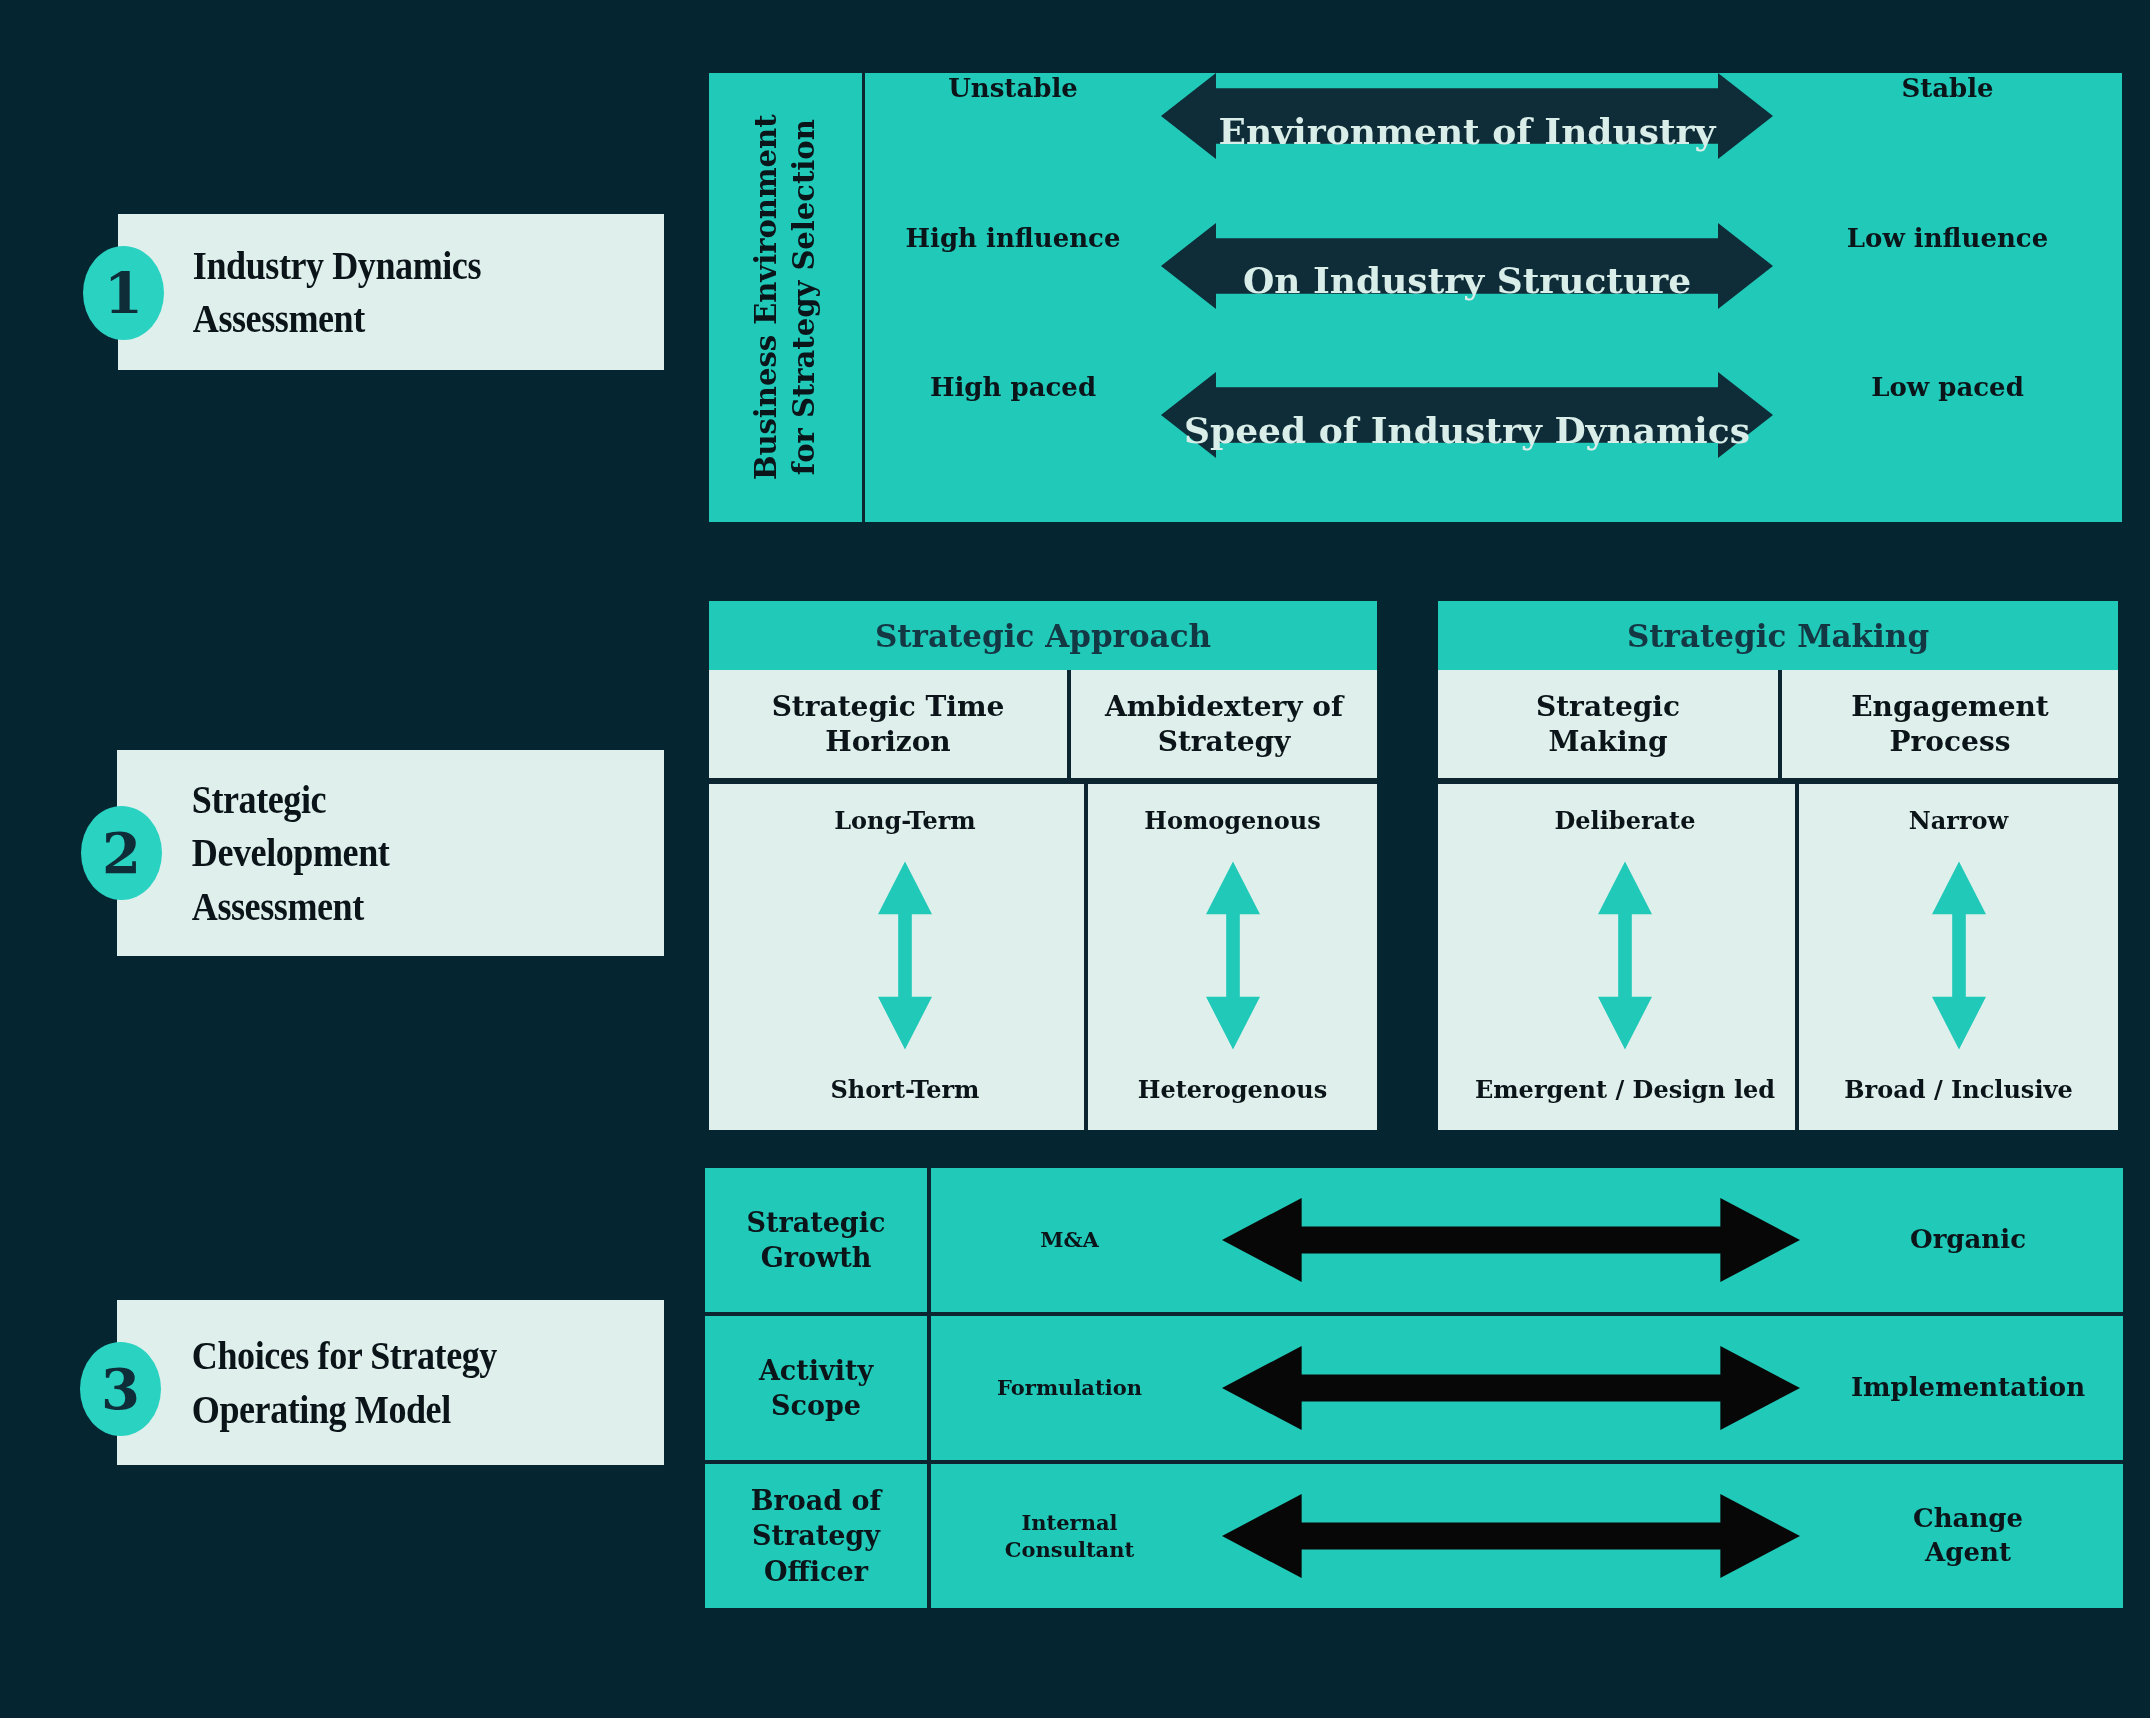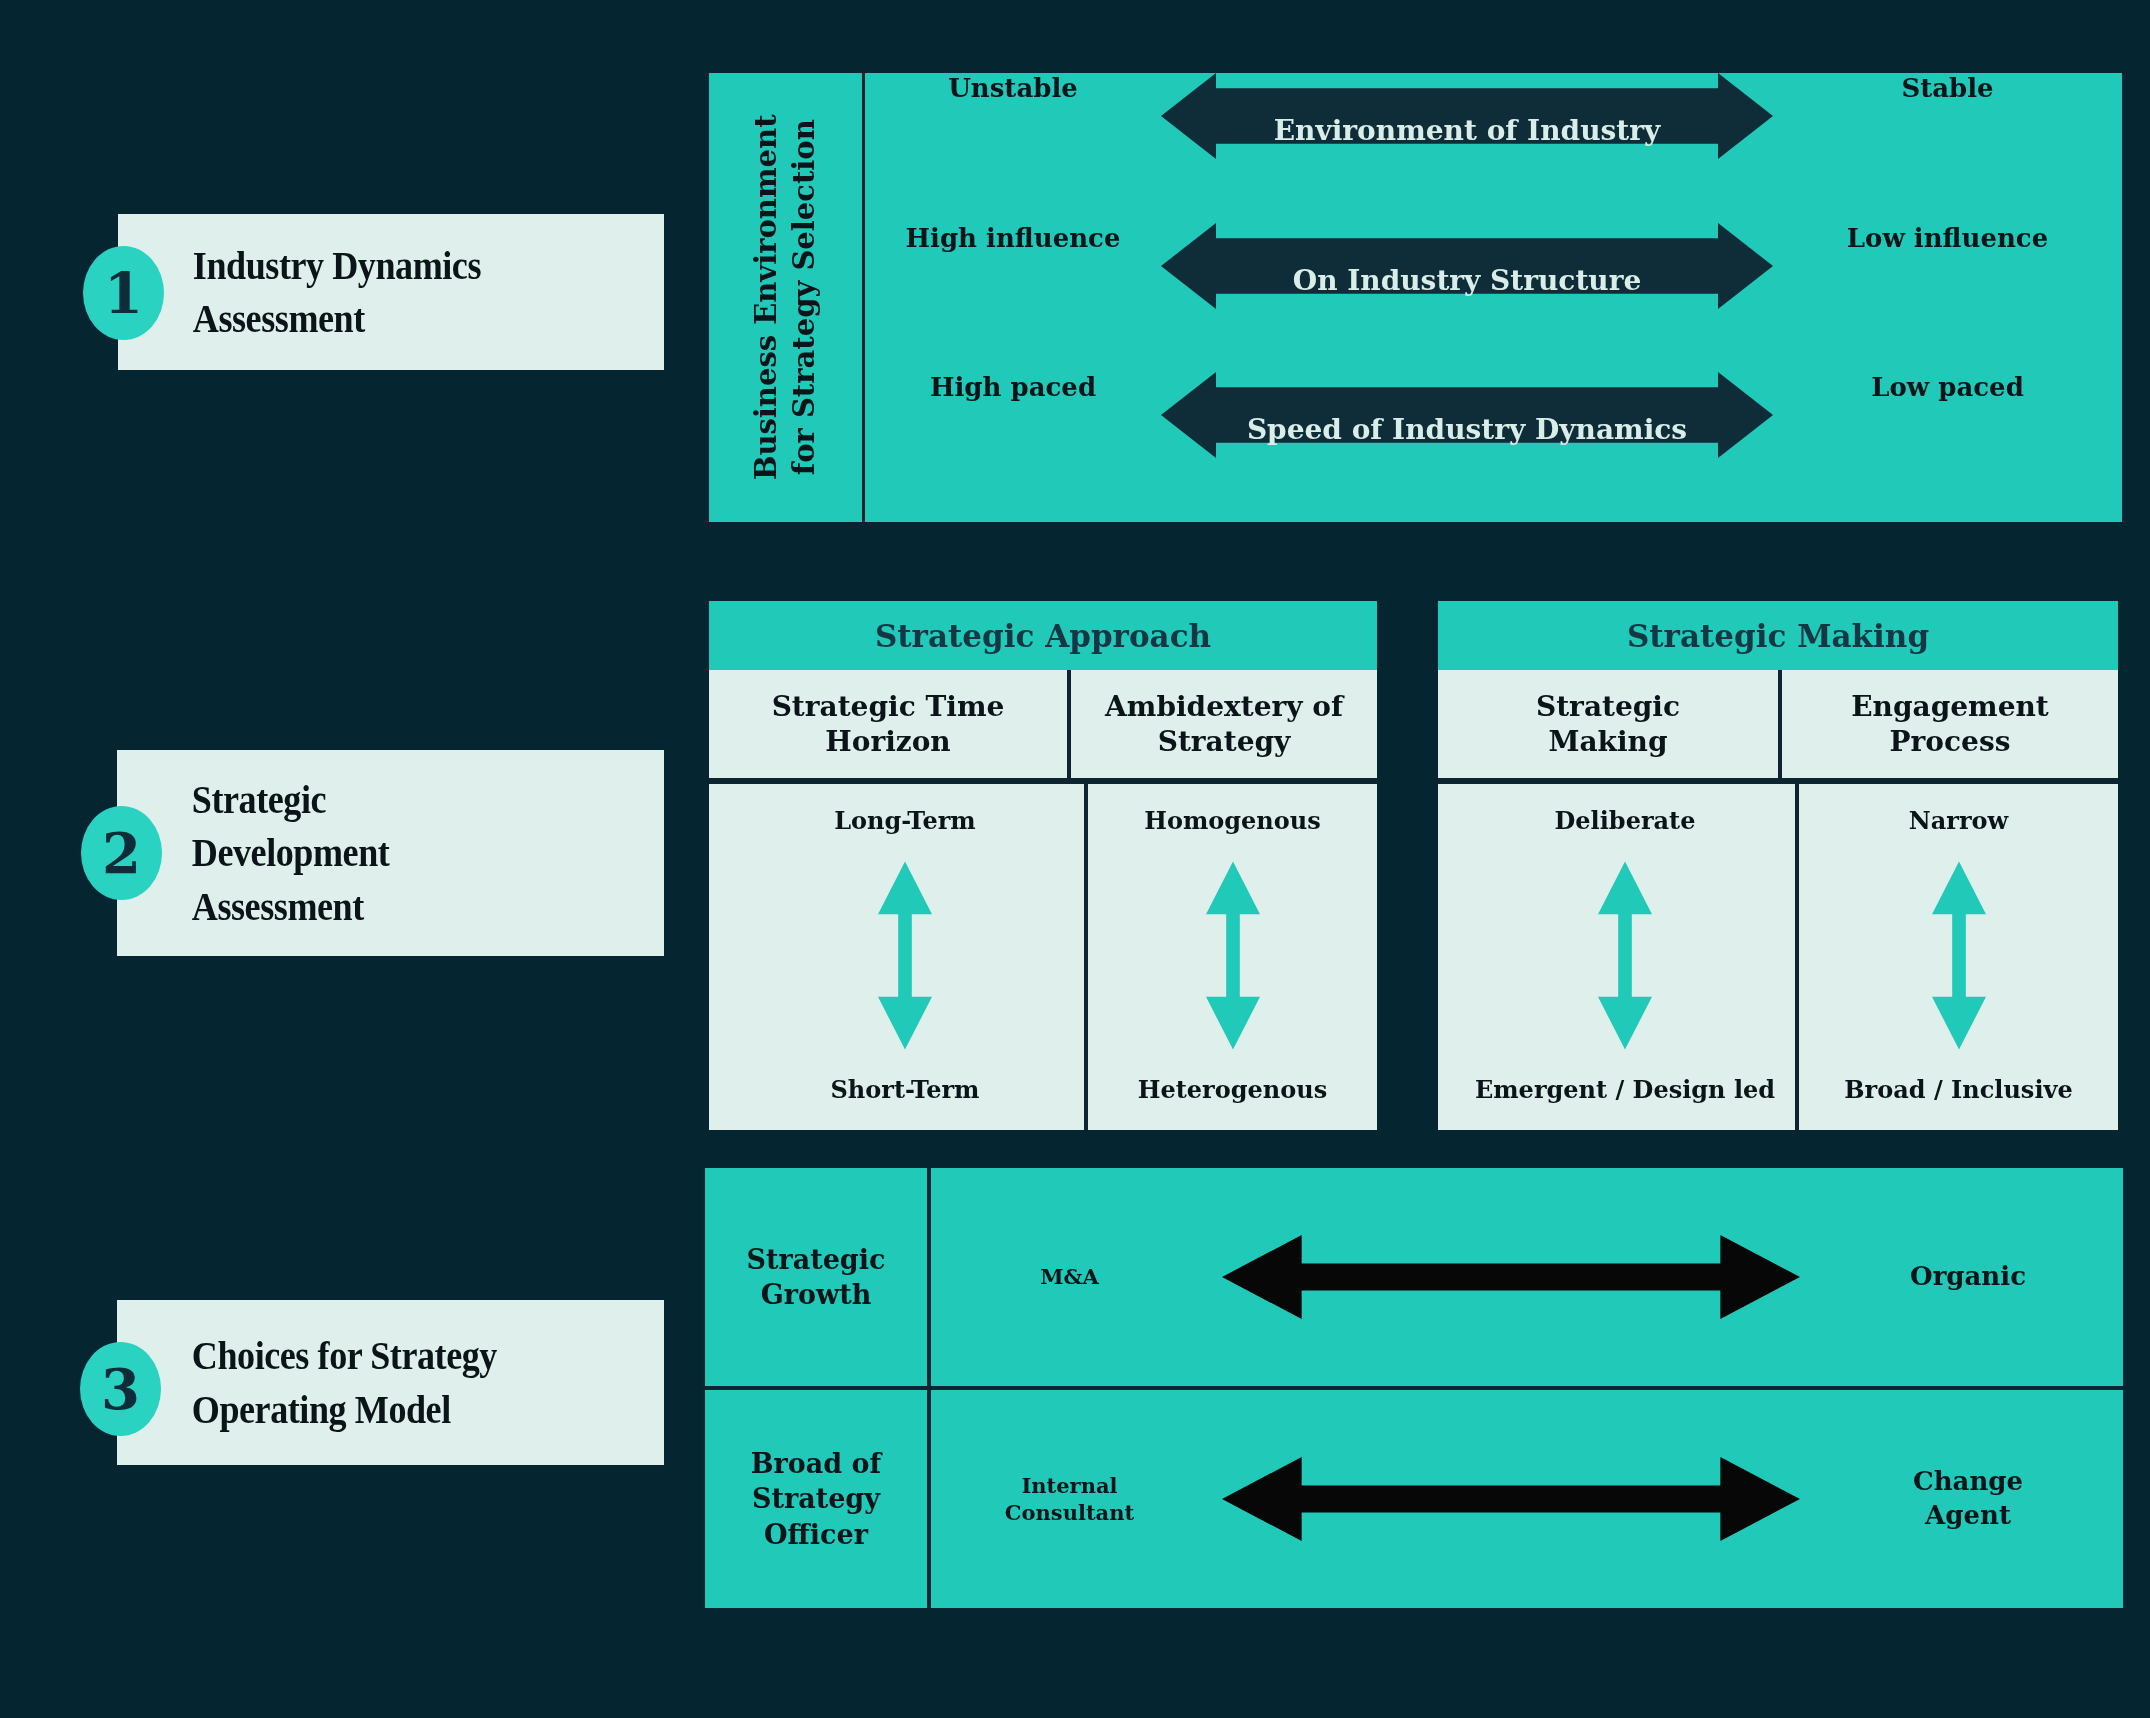--- a/index.html
+++ b/index.html
@@ -30,21 +30,21 @@
               font-weight:bold;font-size:29px;line-height:1.32;color:var(--text_dark);
               width:449px;flex-shrink:0;}
   .panel-rows{flex:1;display:flex;flex-direction:column;}
   .irow{flex:1;display:flex;align-items:flex-start;}
   .irow-left{width:296px;display:flex;align-items:center;justify-content:center;
              font-size:26px;font-weight:bold;color:var(--text_dark);text-align:center;}
   .irow-arrow{width:612px;height:86px;position:relative;display:flex;
               align-items:center;justify-content:center;}
   .irow-arrow svg{position:absolute;left:0;top:0;width:100%;height:100%;}
   .harrow polygon{fill:var(--navy);}
-  .harrow-text{position:relative;font-size:28px;font-weight:bold;color:var(--text_light);margin-top:29px;}
+  .harrow-text{position:relative;font-size:36px;font-weight:bold;color:var(--text_light);margin-top:29px;}
   .irow-right{flex:1;display:flex;align-items:center;justify-content:center;
               font-size:26px;font-weight:bold;color:var(--text_dark);text-align:center;}
 
   
   .atable{position:absolute;display:flex;flex-direction:column;margin-top:16px;}
   .atable-header{height:69px;background:var(--teal);display:flex;align-items:center;
                  justify-content:center;font-size:31px;font-weight:bold;color:var(--text_navy);}
   .atable-sub{height:108px;background:var(--light);display:flex;}
   .asub-cell{display:flex;align-items:center;justify-content:center;text-align:center;
              font-size:28px;font-weight:bold;color:var(--text_dark);line-height:1.25;
@@ -206,20 +206,31 @@
 Growth</div>
       <div class="crow-left">M&amp;A</div>
       <div class="crow-arrow">
         <svg class="barrow" viewBox="0 0 1270 180" preserveAspectRatio="none" aria-hidden="true">
           <polygon points="0,90 175,2 175,62 1095,62 1095,2 1270,90 1095,178 1095,118 175,118 175,178"></polygon>
         </svg>
       </div>
       <div class="crow-right">Organic</div>
     </div>
 
+    <div class="crow">
+      <div class="crow-label">Activity
+Scope</div>
+      <div class="crow-left">Formulation</div>
+      <div class="crow-arrow">
+        <svg class="barrow" viewBox="0 0 1270 180" preserveAspectRatio="none" aria-hidden="true">
+          <polygon points="0,90 175,2 175,62 1095,62 1095,2 1270,90 1095,178 1095,118 175,118 175,178"></polygon>
+        </svg>
+      </div>
+      <div class="crow-right">Implementation</div>
+    </div>
 
     <div class="crow">
       <div class="crow-label">Broad of
 Strategy
 Officer</div>
       <div class="crow-left">Internal
 Consultant</div>
       <div class="crow-arrow">
         <svg class="barrow" viewBox="0 0 1270 180" preserveAspectRatio="none" aria-hidden="true">
           <polygon points="0,90 175,2 175,62 1095,62 1095,2 1270,90 1095,178 1095,118 175,118 175,178"></polygon>

